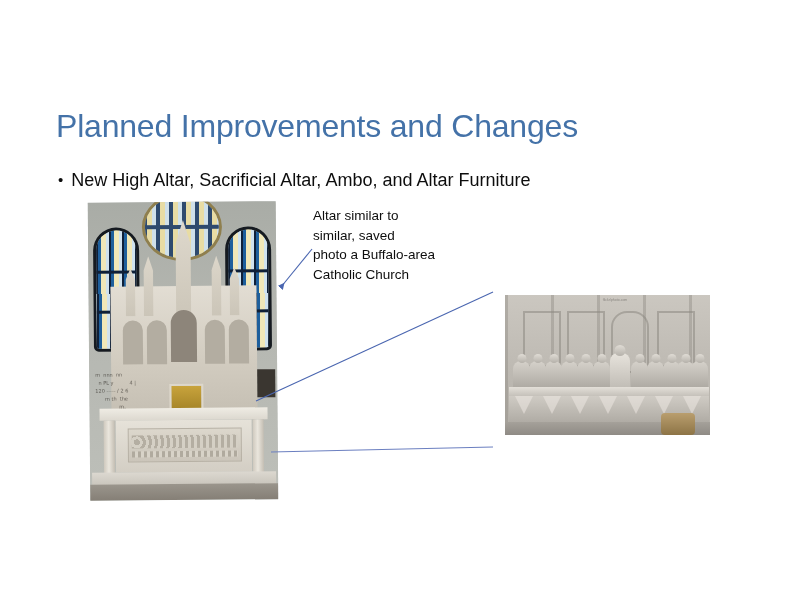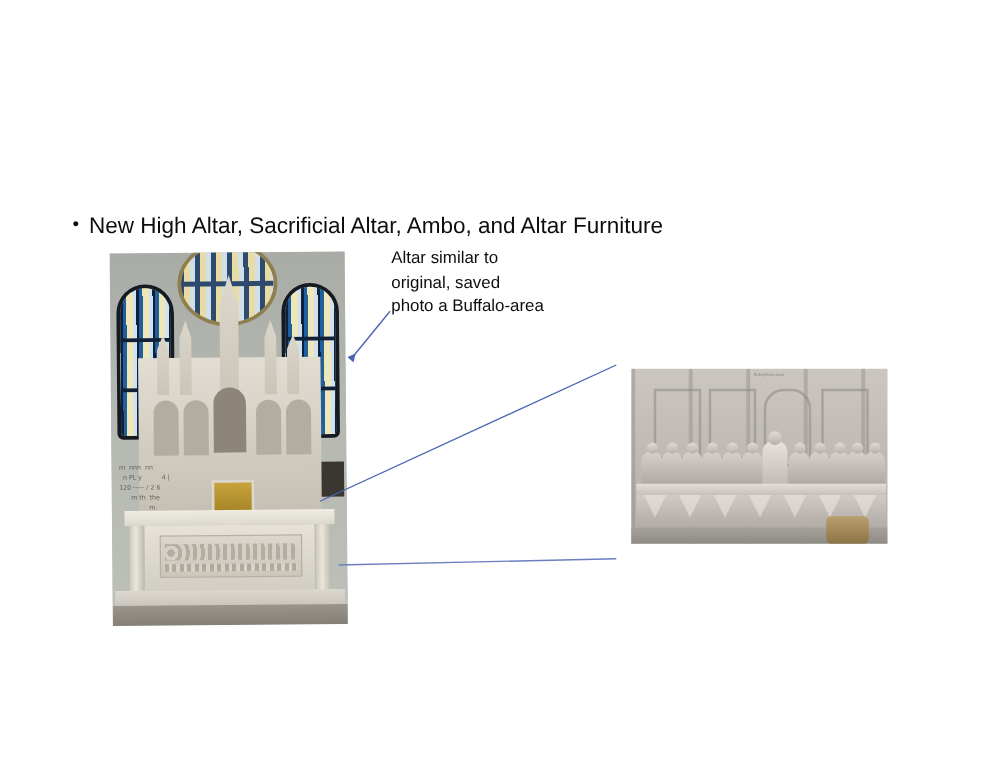--- a/index.html
+++ b/index.html
@@ -51,21 +51,21 @@
     font-size: 15px;
     line-height: 24px;
     margin-right: 8px;
     color: #0d0d0d;
   }
 
   
   #callout-text {
     position: absolute;
     left: 313px;
-    top: 196px;
+    top: 206px;
     width: 160px;
     font-size: 13.5px;
     line-height: 19.5px;
     color: #0d0d0d;
   }
   #callout-text div { white-space: nowrap; }
 
   
   #connectors {
     position: absolute;
@@ -435,30 +435,32 @@
     color: #8a8680;
     overflow: hidden;
     white-space: nowrap;
   }
 </style>
 </head>
 <body>
 
 <div id="slide">
 
+  <div id="slide-title">Planned Improvements and Changes</div>
 
   <div id="bullet-row">
     <span class="bullet-glyph">•</span>
     <span>New High Altar, Sacrificial Altar, Ambo, and Altar Furniture</span>
   </div>
 
   <div id="callout-text">
     <div>Altar similar to</div>
-    <div>original, saved</div>
+    <div>similar, saved</div>
     <div>photo a Buffalo-area</div>
+    <div>Catholic Church</div>
   </div>
 
   <div id="altar-photo">
     <div class="sanctuary-wall"></div>
     <div class="rose-window"></div>
     <div class="lancet lancet-left"></div>
     <div class="lancet lancet-right"></div>
     <div class="reredos"></div>
     <div class="side-spire ss3"></div>
     <div class="side-spire ss1"></div>

